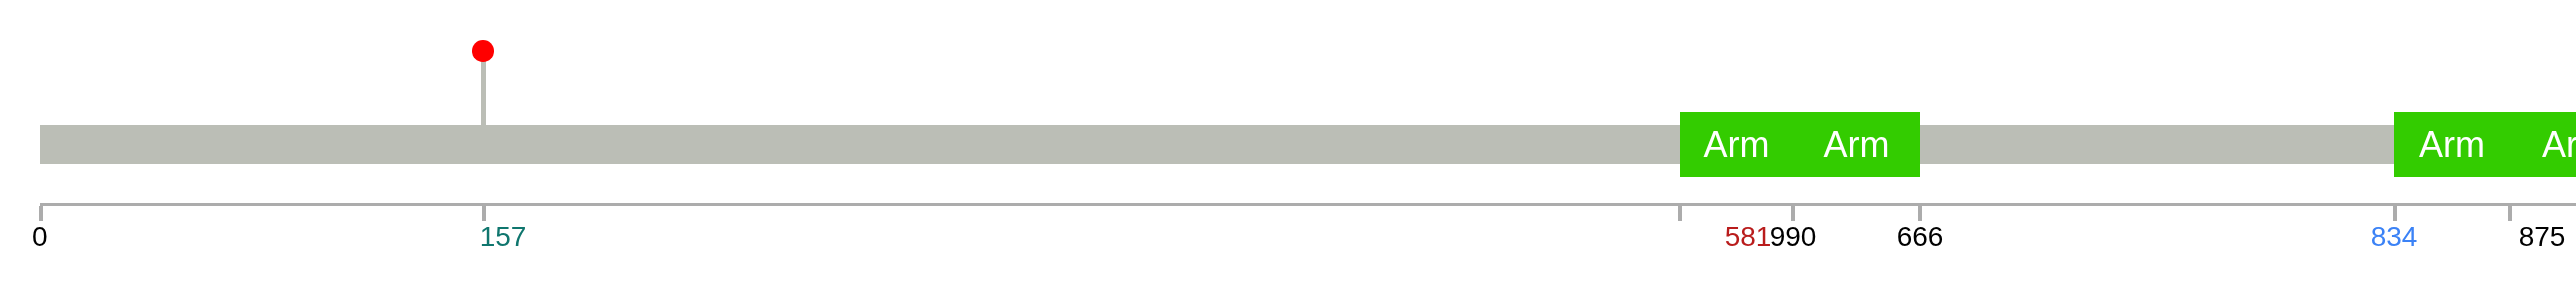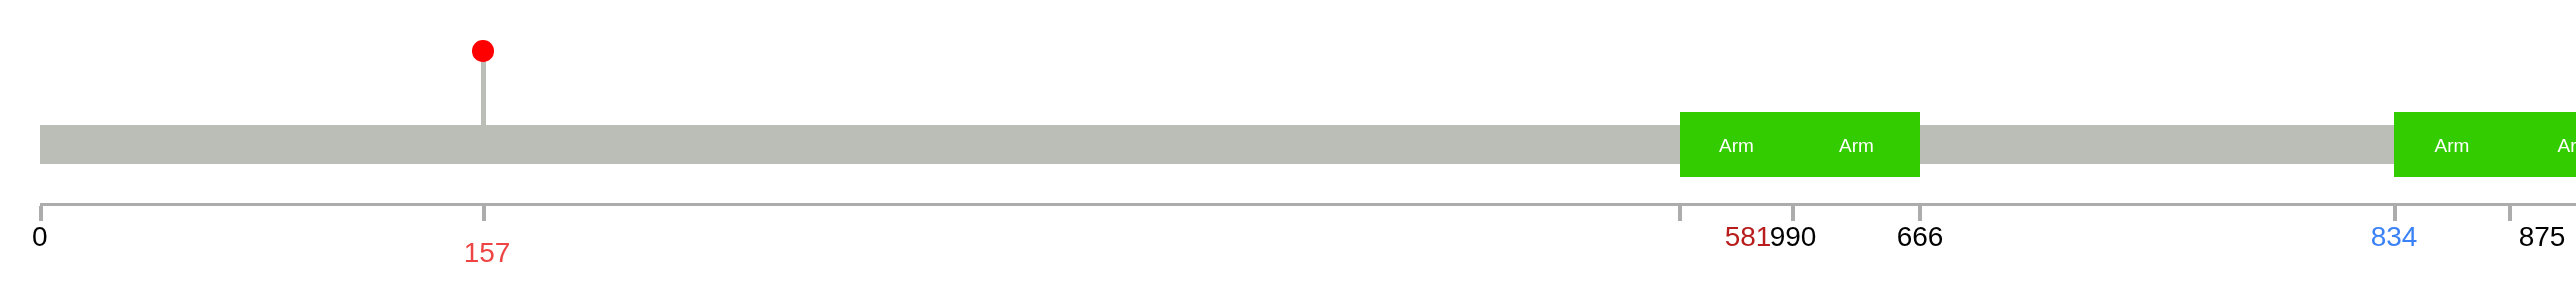--- a/index.html
+++ b/index.html
@@ -28,21 +28,21 @@
     position: absolute;
     background: #33CC00;
     box-sizing: border-box;
   }
   .domain-label {
     position: absolute;
     top: 50%;
     left: 50%;
     transform: translate(-50%, -50%);
     color: #ffffff;
-    font-size: 19px;
+    font-size: 36px;
     line-height: 1;
     white-space: nowrap;
     font-family: "Liberation Sans", "DejaVu Sans", sans-serif;
   }
 
   
   .lollipop-stem {
     position: absolute;
     background: #BBBEB6;
   }
@@ -88,21 +88,21 @@
     </div>
     <div class="domain-box" style="left: 2510px; top: 112px; width: 130px; height: 65px; background: rgb(51, 204, 0); z-index: 13;">
       <span class="domain-label" style="color: rgb(255, 255, 255);">Arm</span>
     </div>
     <div class="lollipop-stem" style="left: 481px; top: 51px; width: 5.2px; height: 74px; background: rgb(187, 190, 182); z-index: 5;"></div>
     <div class="lollipop-head" style="left: 472px; top: 40px; width: 21.6px; height: 21.6px; background: rgb(255, 0, 0); z-index: 6;"></div>
     <div class="axis-line" style="left: 40px; top: 203px; width: 3458px; height: 2.6px; background: rgb(172, 172, 172);"></div>
     <div class="axis-tick" style="left: 39px; top: 206px; height: 15px; background: rgb(172, 172, 172);"></div>
     <div class="axis-tick-label" style="top: 223px; color: rgb(0, 0, 0); left: 32px;">0</div>
     <div class="axis-tick" style="left: 482px; top: 206px; height: 15px; background: rgb(172, 172, 172);"></div>
-    <div class="axis-tick-label" style="top: 223px; color: #ef4444; left: 487px; transform: translateX(-50%); margin-top: 16px;">157</div>
+    <div class="axis-tick-label" style="top: 223px; color: #0f766e; left: 503px; transform: translateX(-50%);">157</div>
     <div class="axis-tick" style="left: 1678px; top: 206px; height: 15px; background: rgb(172, 172, 172);"></div>
     <div class="axis-tick-label" style="top: 223px; color: #b91c1c; left: 1748px; transform: translateX(-50%);">581</div>
     <div class="axis-tick" style="left: 1791px; top: 206px; height: 15px; background: rgb(172, 172, 172);"></div>
     <div class="axis-tick-label" style="top: 223px; color: rgb(0, 0, 0); left: 1793px; transform: translateX(-50%);">990</div>
     <div class="axis-tick" style="left: 1918px; top: 206px; height: 15px; background: rgb(172, 172, 172);"></div>
     <div class="axis-tick-label" style="top: 223px; color: rgb(0, 0, 0); left: 1920px; transform: translateX(-50%); text-align: right;">666</div>
     <div class="axis-tick" style="left: 2393px; top: 206px; height: 15px; background: rgb(172, 172, 172);"></div>
     <div class="axis-tick-label" style="top: 223px; color: #3b82f6; left: 2394px; transform: translateX(-50%);">834</div>
     <div class="axis-tick" style="left: 2508px; top: 206px; height: 15px; background: rgb(172, 172, 172);"></div>
     <div class="axis-tick-label" style="top: 223px; color: rgb(0, 0, 0); left: 2510px; transform: translateX(-50%); margin-left: 32px;">875</div>

